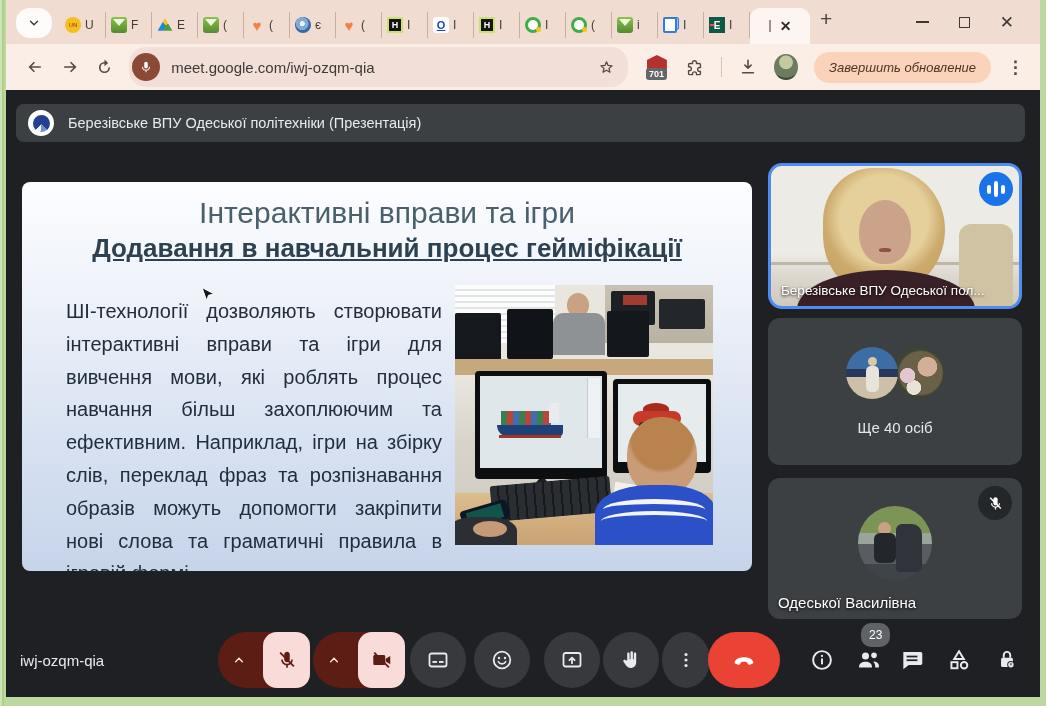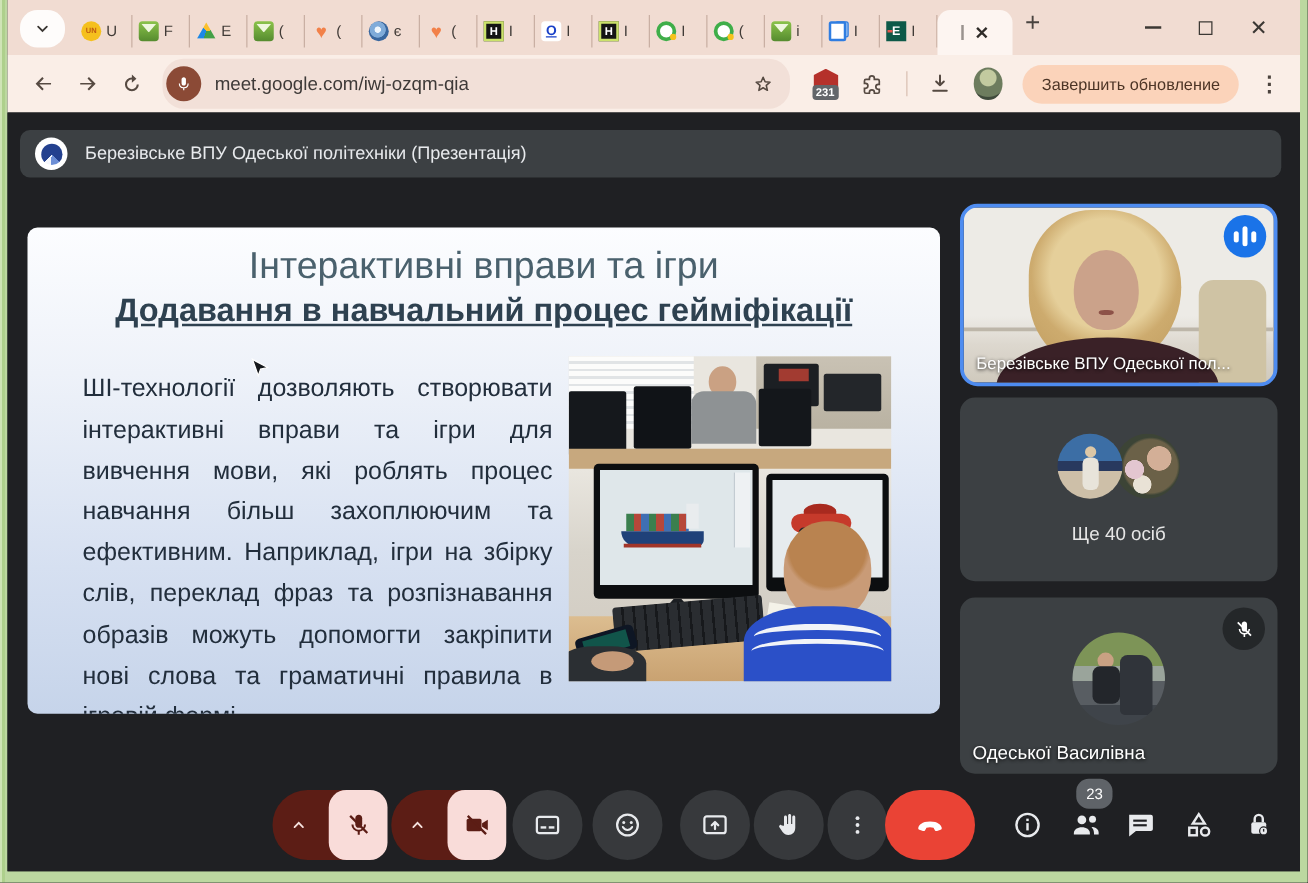--- a/index.html
+++ b/index.html
@@ -46,21 +46,21 @@
   .nav-btn { width:32px; height:32px; display:flex; align-items:center; justify-content:center; border-radius:50%; color:#564a42; }
   .urlbar { width:548px; height:40px; background:#f2e0d8; border-radius:17px; display:flex; align-items:center; padding:0 12px 0 3px; margin:0 4px; }
   .mic-badge { width:28px; height:28px; border-radius:50%; background:#8b4a36; display:flex; align-items:center; justify-content:center; }
   .url-text { font-size:15px; color:#3e3a38; margin-left:11px; }
   .urlbar .star { margin-left:auto; }
   .ext-563 { position:relative; width:26px; height:26px; margin:0 6px; }
   .ext-563 .ext-shape { position:absolute; left:3px; top:1px; width:20px; height:15px; background:#b5312b; clip-path:polygon(50% 0,100% 34%,100% 100%,0 100%,0 34%); }
   .ext-563 .ext-badge { position:absolute; left:2px; bottom:0; background:#63666a; color:#fff; font-size:9px; font-weight:700; padding:1px 3px; border-radius:3px; }
   .nav-divider { width:1px; height:20px; background:#d9c0b3; margin:0 6px; }
   .nav-avatar { width:26px; height:26px; border-radius:50%; background:radial-gradient(circle at 50% 32%,#c2ca9f 0 30%,#6d7c5e 34% 70%,#3f4a3b 74%); margin:0 6px; }
-  .update-btn { background:#fbd3ba; color:#4d3526; font-size:13px; font-weight:500; padding:8px 15px; border-radius:17px; border:none; white-space:nowrap; margin:0 4px; }
+  .update-btn { background:#fbd3ba; color:#4d3526; font-size:13px; font-weight:500; padding:8px 15px; border-radius:17px; border:none; white-space:nowrap; margin:0 4px;font-style:italic; }
   .kebab { font-size:17px; color:#4a423d; padding:0 6px; font-weight:700; }
 
   
   .meet { position:absolute; left:0; top:90px; width:1034px; height:607px; background:#1f2023; }
   .meet-header { position:absolute; left:10px; top:14px; width:1009px; height:38px; background:#3c4043; border-radius:8px; display:flex; align-items:center; gap:14px; padding-left:12px; }
   .meet-logo { width:26px; height:26px; border-radius:50%; background:#fff; display:flex; align-items:center; justify-content:center; }
   .meet-logo::after { content:""; width:17px; height:17px; border-radius:50%; background:conic-gradient(#24418f 0 38%, #6d8fd6 38% 52%, #f4f6fb 52% 62%, #24418f 62%); }
   .meet-title { color:#e8eaed; font-size:14.5px; font-weight:500; }
 
   
@@ -272,21 +272,21 @@
         </span>
         <span class="url-text">meet.google.com/iwj-ozqm-qia</span>
         <span class="star">
           <svg width="19" height="19" viewBox="0 0 24 24">
               <path d="M12 4.8l2 4.6 5 .4-3.8 3.3 1.1 4.9-4.3-2.6-4.3 2.6 1.1-4.9L5 9.8l5-.4z" fill="none" stroke="#564a42" stroke-width="1.6" stroke-linejoin="round"></path>
             </svg>
         </span>
       </div>
       <span class="ext-563">
         <span class="ext-shape"></span>
-        <span class="ext-badge">231</span>
+        <span class="ext-badge">701</span>
       </span>
       <span class="nav-btn">
         <svg width="19" height="19" viewBox="0 0 24 24">
             <path d="M9.5 6a2.5 2.5 0 0 1 5 0v1H18a1.5 1.5 0 0 1 1.5 1.5V12h-1a2.5 2.5 0 0 0 0 5h1v2.5A1.5 1.5 0 0 1 18 21h-3.5v-1a2.5 2.5 0 0 0-5 0v1H6a1.5 1.5 0 0 1-1.5-1.5V16h1a2.5 2.5 0 0 0 0-5h-1V8.5A1.5 1.5 0 0 1 6 7h3.5z" fill="none" stroke="#564a42" stroke-width="1.7"></path>
           </svg>
       </span>
       <span class="nav-divider"></span>
       <span class="nav-btn">
         <svg width="20" height="20" viewBox="0 0 24 24">
             <g stroke="#564a42" stroke-width="1.9" fill="none" stroke-linecap="round">
@@ -387,20 +387,21 @@
                 <path d="M6.5 11.5a5.5 5.5 0 0 0 11 0" fill="none"></path>
                 <path d="M12 17v3.5" fill="none"></path>
                 <path d="M4.5 4l15 15" fill="none" stroke-width="2"></path>
               </g>
             </svg>
         </div>
         <div class="name-label t3-name">Одеської Василівна</div>
       </div>
 
       <div class="bottombar">
+        <div class="meet-code">iwj-ozqm-qia</div>
 
         <div class="split-btn mic-group">
           <span class="expander">
             <svg width="16" height="16" viewBox="0 0 24 24">
                 <path d="M7 14.5l5-5 5 5" fill="none" stroke="currentColor" stroke-width="2.2" stroke-linecap="round"></path>
               </svg>
           </span>
           <span class="off-btn">
             <svg width="22" height="22" viewBox="0 0 24 24">
                 <g stroke="currentColor" stroke-width="1.8" fill="currentColor">

